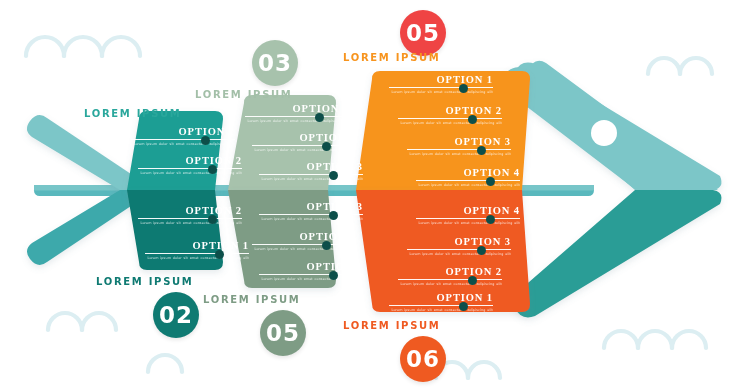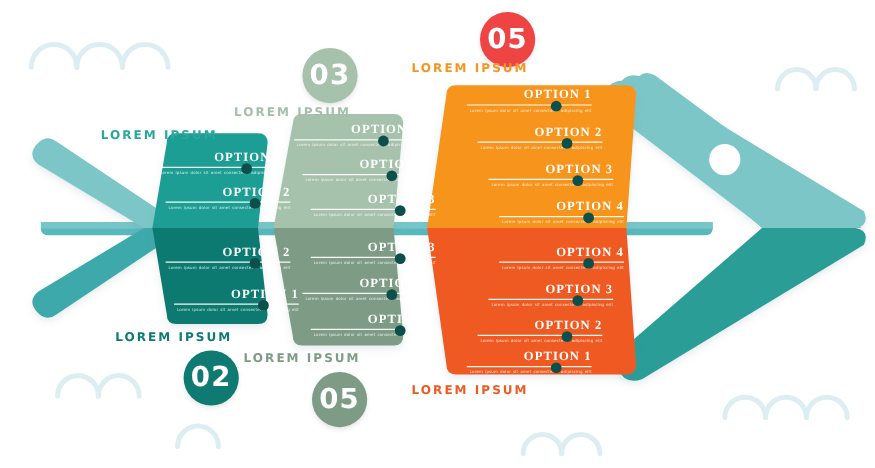--- a/index.html
+++ b/index.html
@@ -268,15 +268,18 @@
     </div>
     <div class="dot" style="left:468px;top:276px;"></div>
 
     <div class="opt" style="left:389px;top:292px;">
       <div class="ttl">OPTION 1</div>
       <div class="sub">Lorem ipsum dolor sit amet consectetur adipiscing elit</div>
     </div>
     <div class="dot" style="left:459px;top:302px;"></div>
 
     <div class="cap" style="left:343px;top:320px;color:#ef5a21;">LOREM IPSUM</div>
+    <div class="badge" style="left:400px;top:336px;background:#ef5a21;">
+      <span>06</span>
+    </div>
 
   </div>
 </div>
 
 </body></html>

